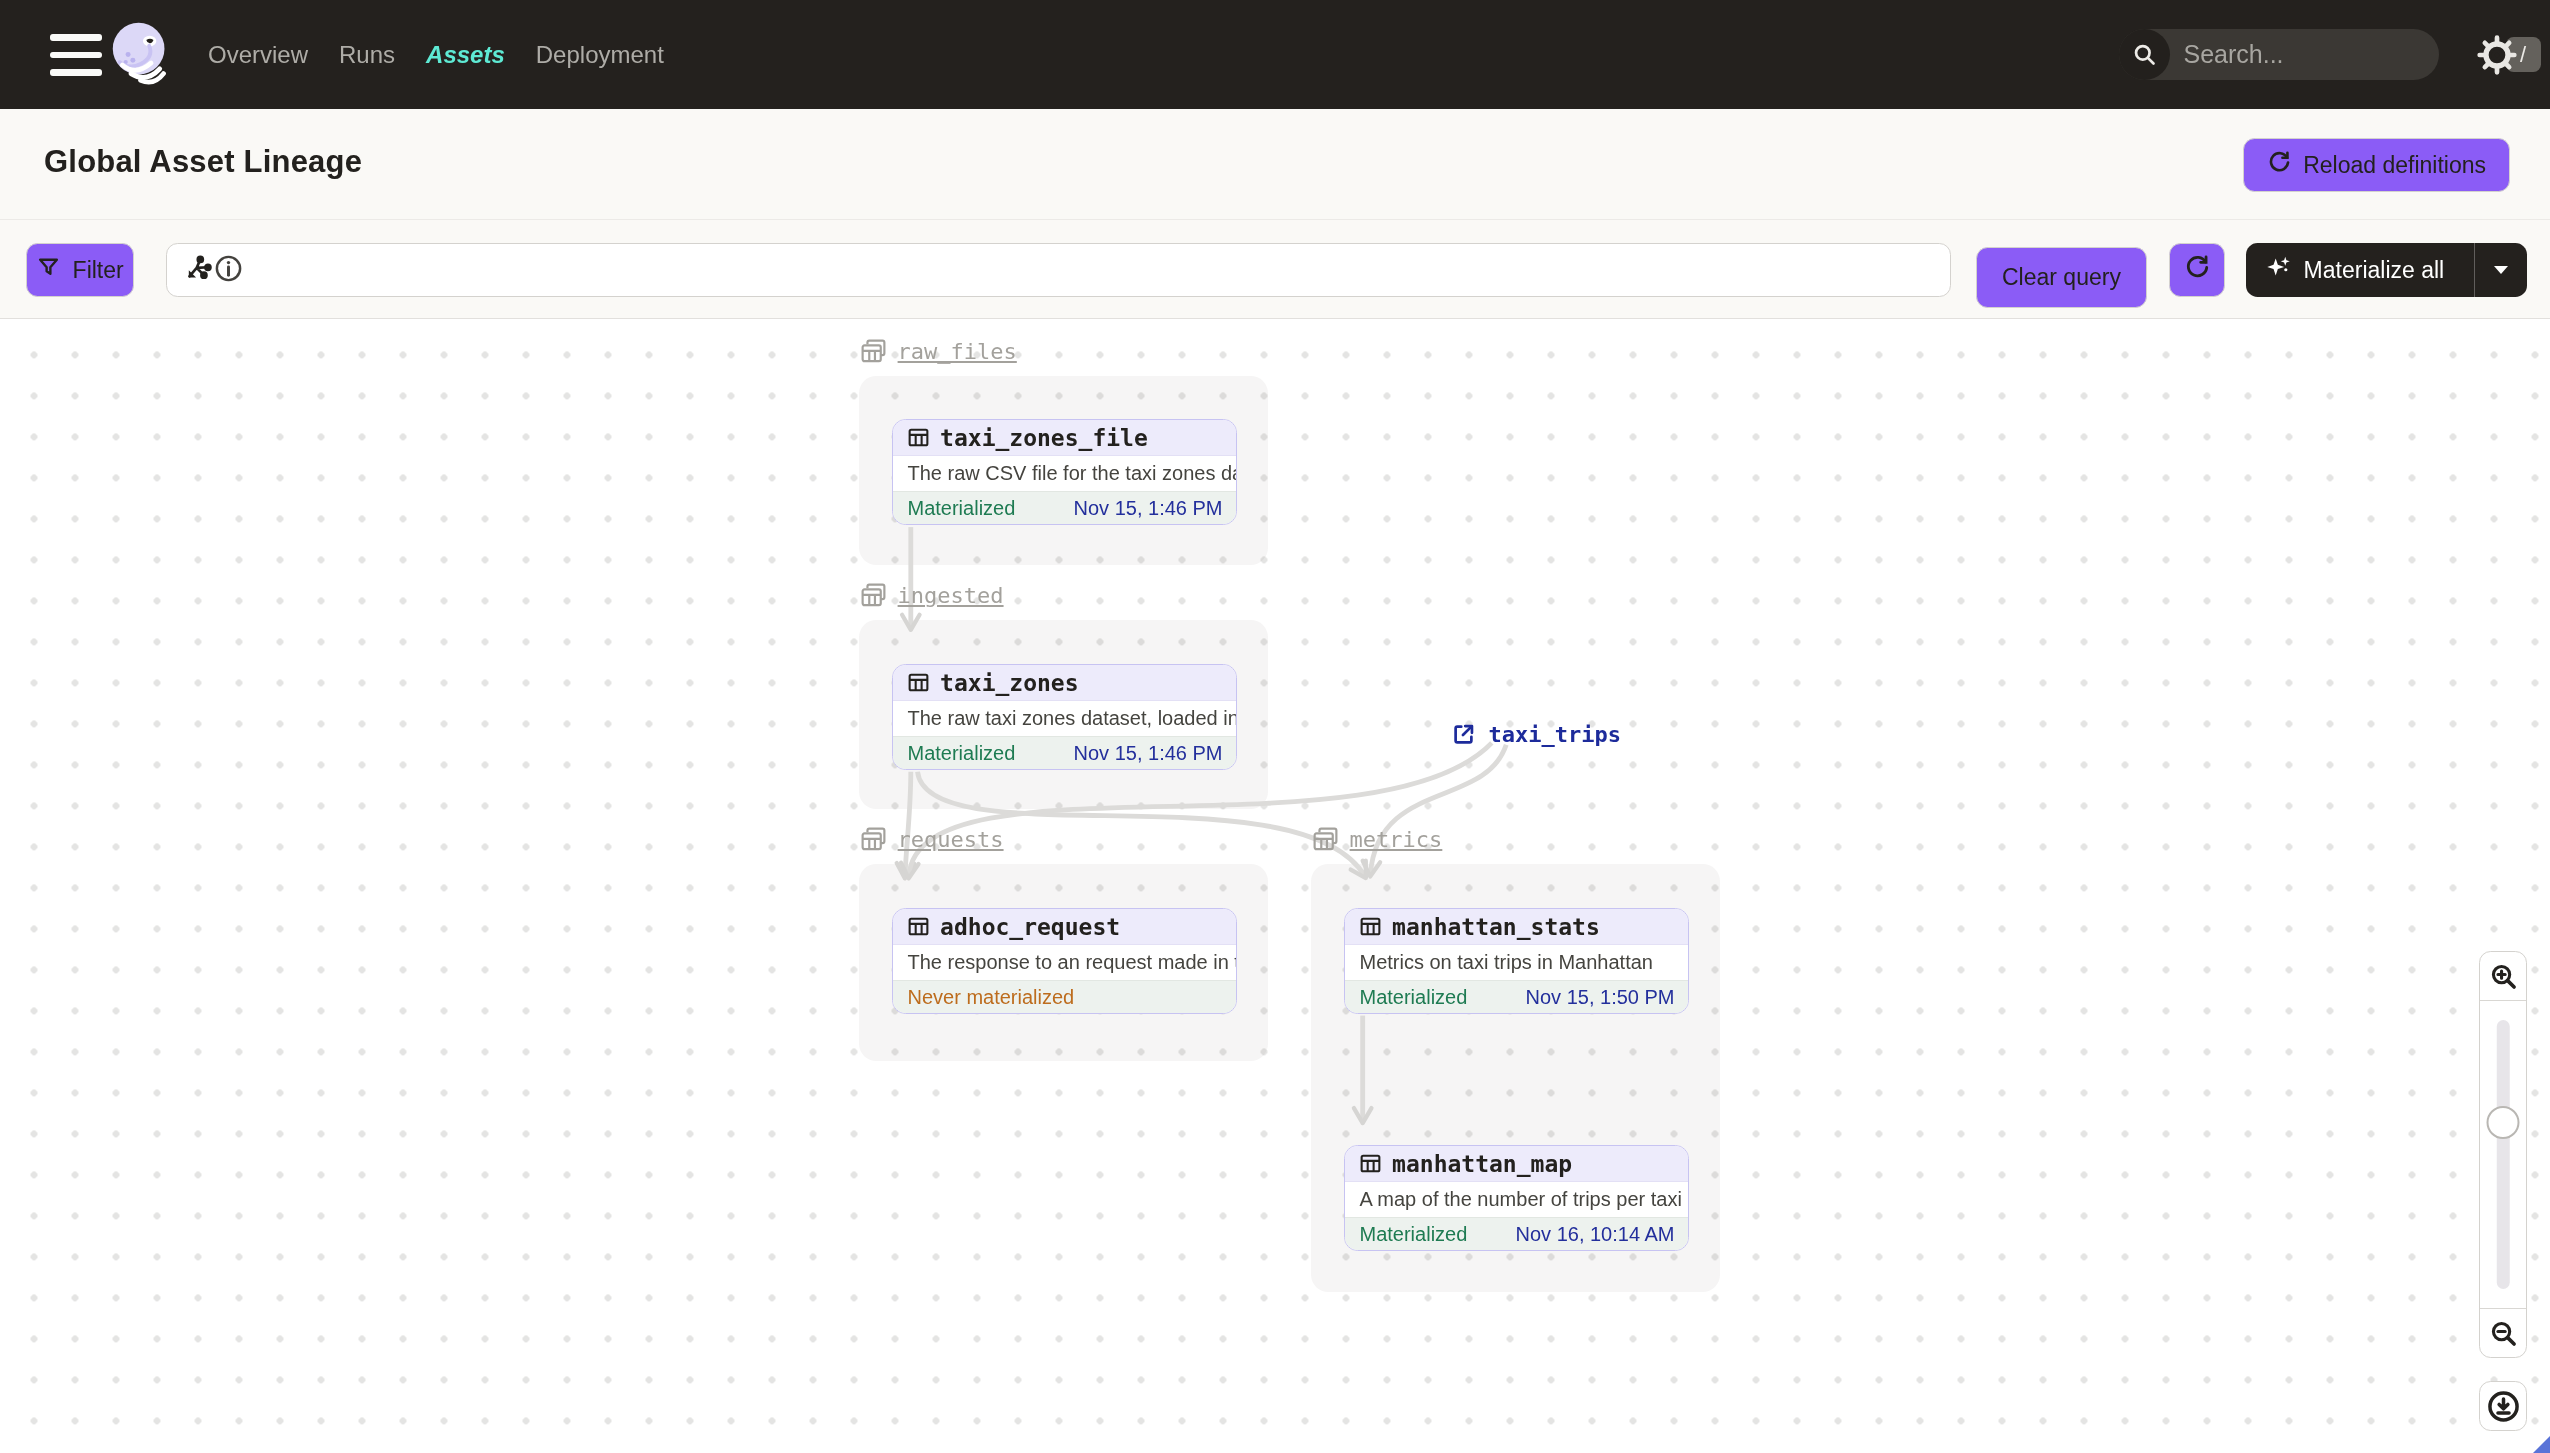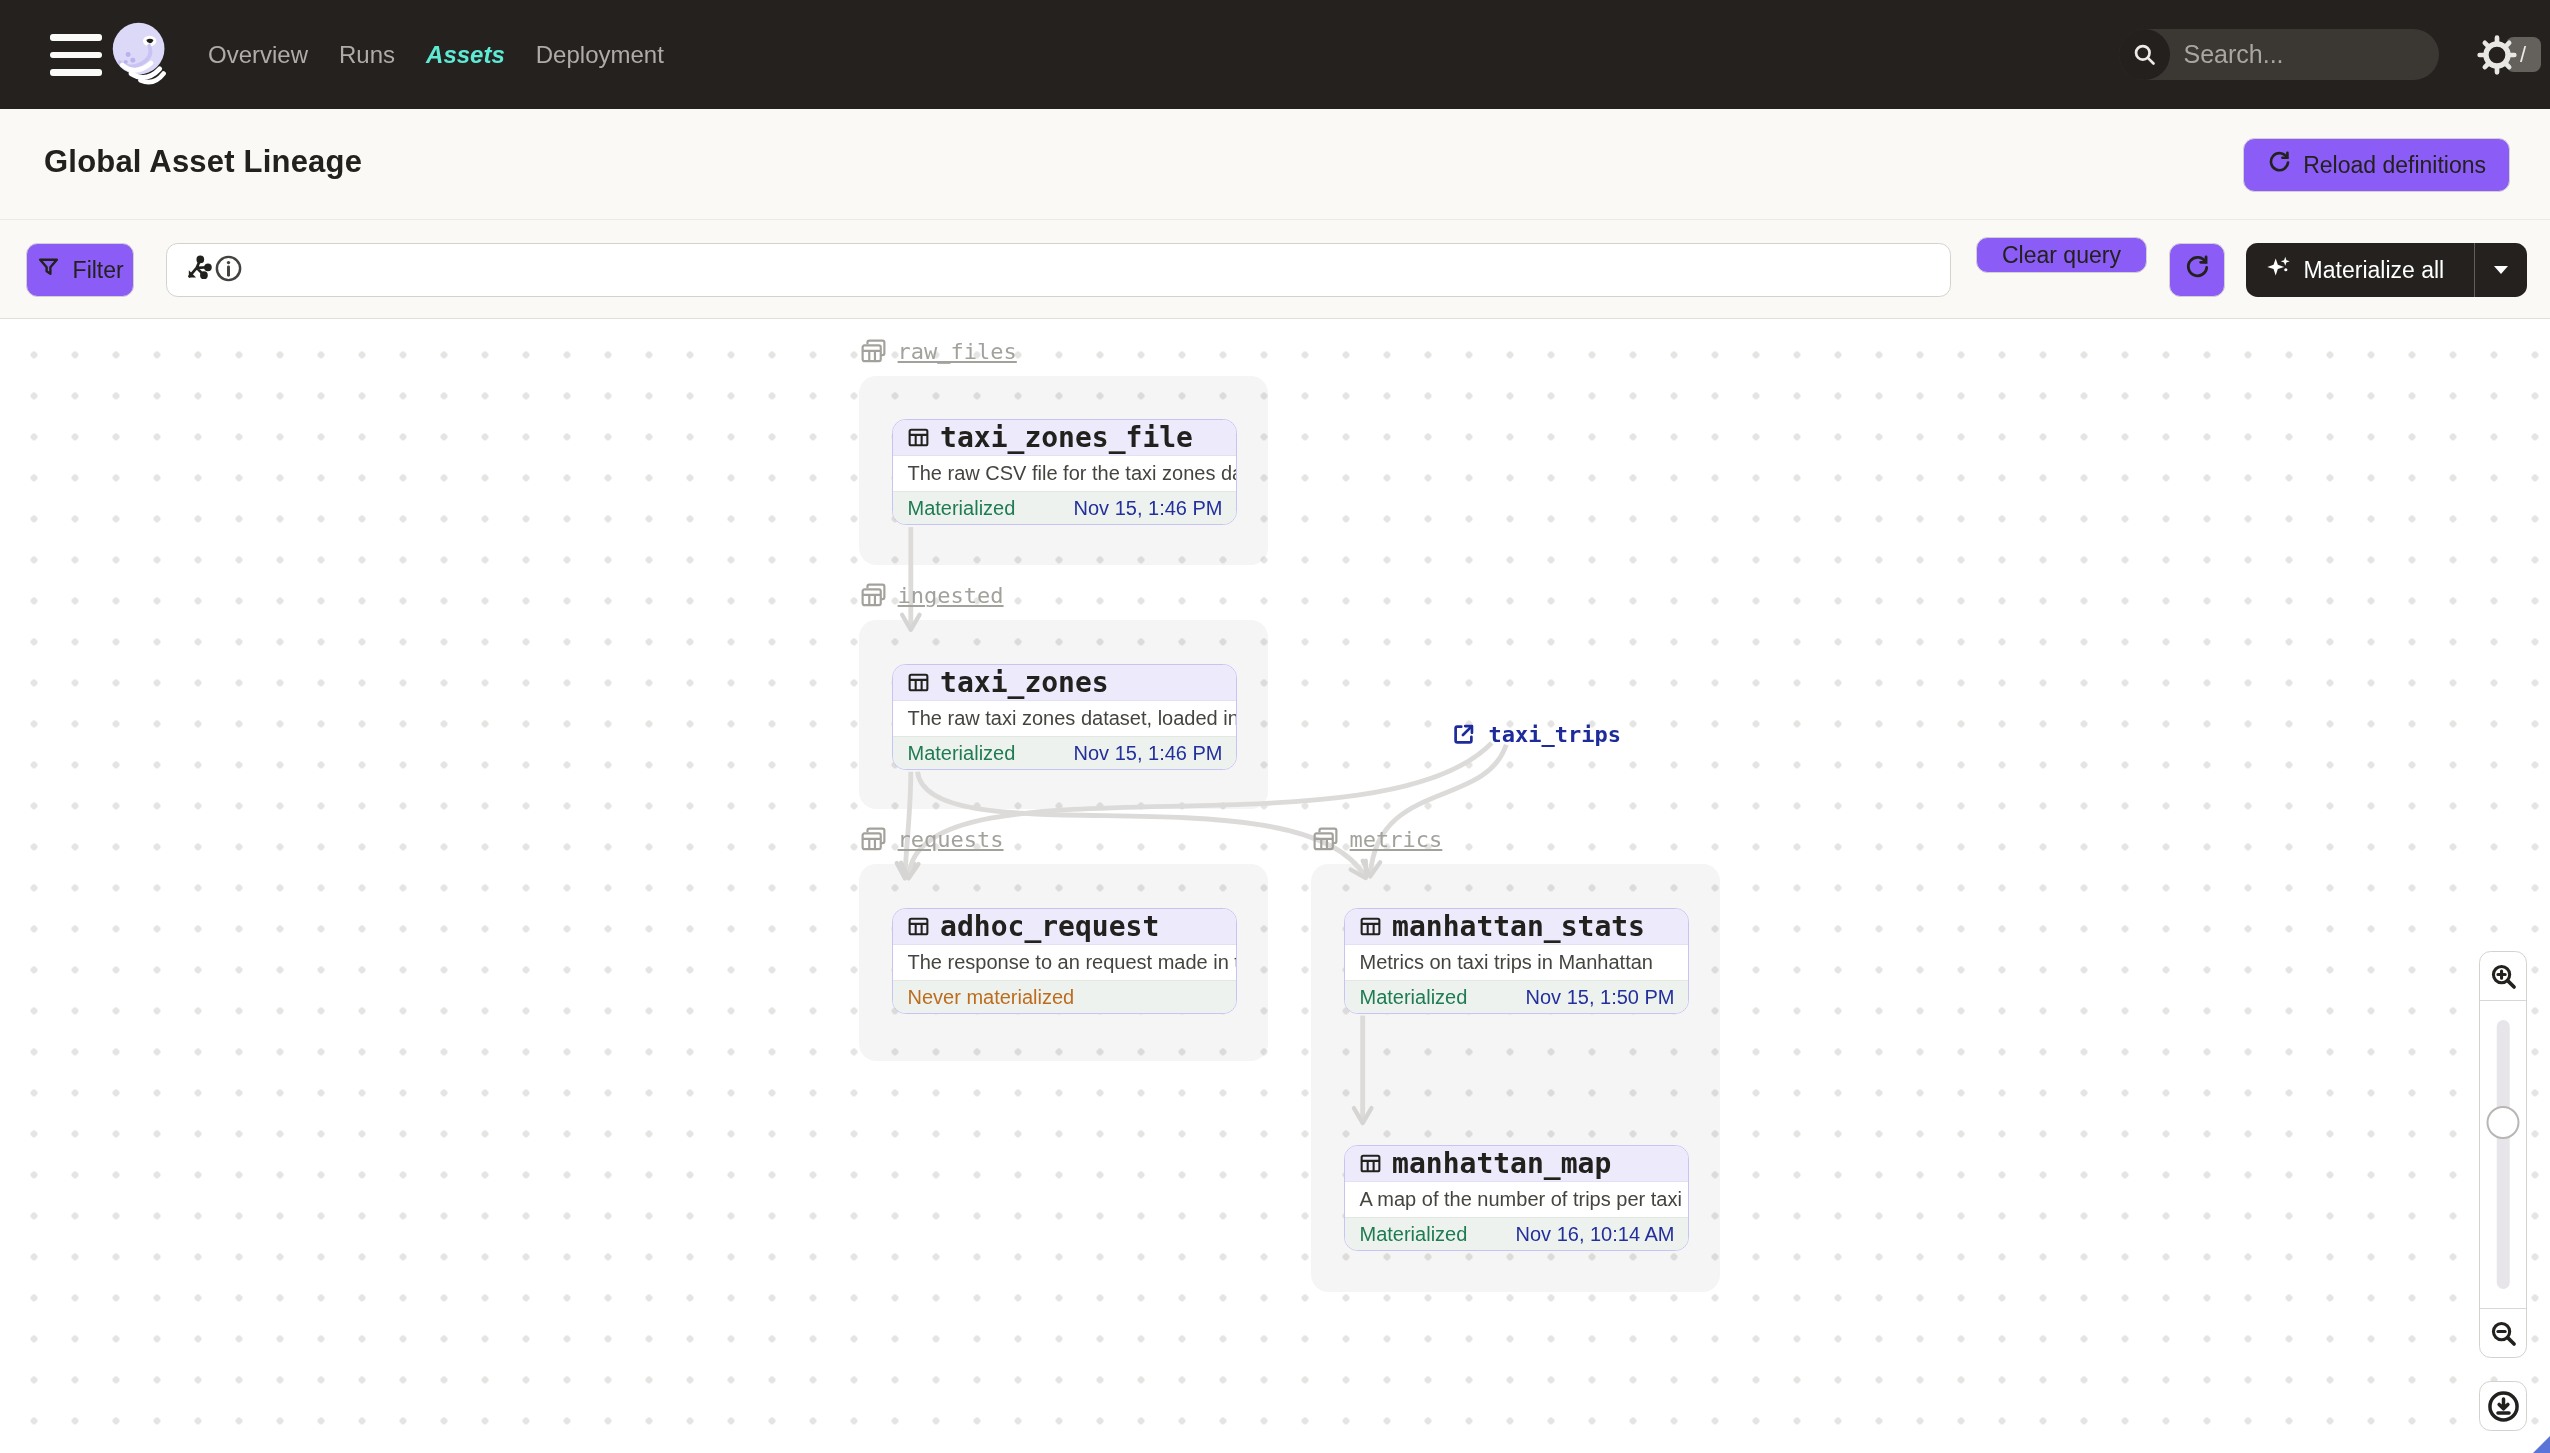--- a/index.html
+++ b/index.html
@@ -25,39 +25,39 @@
   .headerband { position:absolute; left:0; top:109px; width:2550px; height:111px; background:#FAF9F6; border-bottom:1px solid #ECEAE7; }
   .pagetitle { position:absolute; left:44px; top:35px; font-size:31px; font-weight:bold; color:#23211E; letter-spacing:0.2px; }
   .btn { display:inline-flex; align-items:center; justify-content:center; gap:11.6px; background:#8b5cf6; border:1.4px solid #D4D2CE; border-radius:11.6px; font-size:23px; color:#23211E; cursor:pointer; }
   .reloadbtn { position:absolute; right:40px; top:29px; height:54px; padding:0 23px; }
 
   
   .toolbar { position:absolute; left:0; top:220px; width:2550px; height:99px; background:#FAF9F6; border-bottom:1px solid #E2E0DD; }
   .filterbtn { position:absolute; left:26px; top:23px; height:54px; padding:0 9px; }
   .querybox { position:absolute; left:166px; top:23px; width:1785px; height:54px; background:#fff; border:1.4px solid #D4D2CE; border-radius:11.6px; display:flex; align-items:center; padding:0 17.3px; }
   .query-input { flex:1; border:none; outline:none; font-size:25px; color:#23211E; margin-left:13.5px; font-family:"Liberation Sans",sans-serif; background:transparent; }
-  .clearbtn { position:absolute; left:1976px; top:17px; height:36px; padding:0 25px; }
+  .clearbtn { position:absolute; left:1976px; top:27px; height:61px; padding:0 25px; }
   .refreshbtn { position:absolute; left:2169px; top:23px; width:56px; height:54px; padding:0; }
   .materializebtn { position:absolute; left:2246px; top:23px; height:54px; width:281px; background:#24211E; border-radius:11.6px; display:flex; align-items:center; color:#fff; cursor:pointer; }
   .mat-main { flex:1; display:flex; align-items:center; gap:11.6px; padding-left:19px; font-size:23px; }
   .mat-divider { width:1px; height:54px; background:rgba(255,255,255,.28); }
   .mat-caret { width:52px; display:flex; align-items:center; justify-content:center; cursor:pointer; }
   .caret-down { width:0; height:0; border-left:7.7px solid transparent; border-right:7.7px solid transparent; border-top:8.7px solid #fff; }
 
   
   .canvas { position:absolute; left:0; top:319px; width:2550px; height:1134px; background:#fff;
     background-image:radial-gradient(circle, #E4E4E3 3.5px, transparent 3.6px);
     background-size:41px 41px; background-position:13.5px 15.4px; }
   .grouplabel { position:absolute; display:flex; align-items:center; gap:9.6px; color:#A3A19C; font-size:22px; z-index:3; cursor:pointer;text-decoration:underline; }
   .groupbox { position:absolute; background:rgba(84,78,70,0.055); border-radius:17.3px; z-index:1; }
   .edges { position:absolute; left:0; top:0; z-index:2; }
 
   .assetnode { position:absolute; width:345px; height:106px; border:1.9px solid #C7C3F2; border-radius:13.5px; background:#fff; overflow:hidden; z-index:4; cursor:pointer; display:flex; flex-direction:column; }
   .node-header { height:36px; background:#EDEBFB; display:flex; align-items:center; gap:9.6px; padding-left:12.5px; border-bottom:1px solid #E3E0F5; }
-  .node-name { font-size:28px; font-weight:bold; color:#23211E; }
+  .node-name { font-size:23px; font-weight:bold; color:#23211E; }
   .node-desc { height:35px; display:flex; align-items:center; padding-left:14.5px; font-size:20px; color:#45443F; white-space:nowrap; overflow:hidden; background:#fff; }
   .node-footer { flex:1; background:#EDF2EE; border-top:1px solid #E2E7E2; display:flex; align-items:center; justify-content:space-between; padding:0 13.5px 0 14.5px; font-size:20px; }
   .status-materialized { color:#1E7B52; }
   .status-never { color:#BD6C1D; }
   .node-ts { color:#232F9C; }
 
   .external-node { position:absolute; display:flex; align-items:center; gap:11.6px; z-index:4; cursor:pointer; color:#1D2B9B; font-size:22px; font-weight:bold; }
 
   
   .zoomwidget { position:absolute; left:2479px; top:951px; width:48px; height:407px; background:#fff; border:1.4px solid #D4D2CE; border-radius:11.6px; z-index:5; display:flex; flex-direction:column; }

